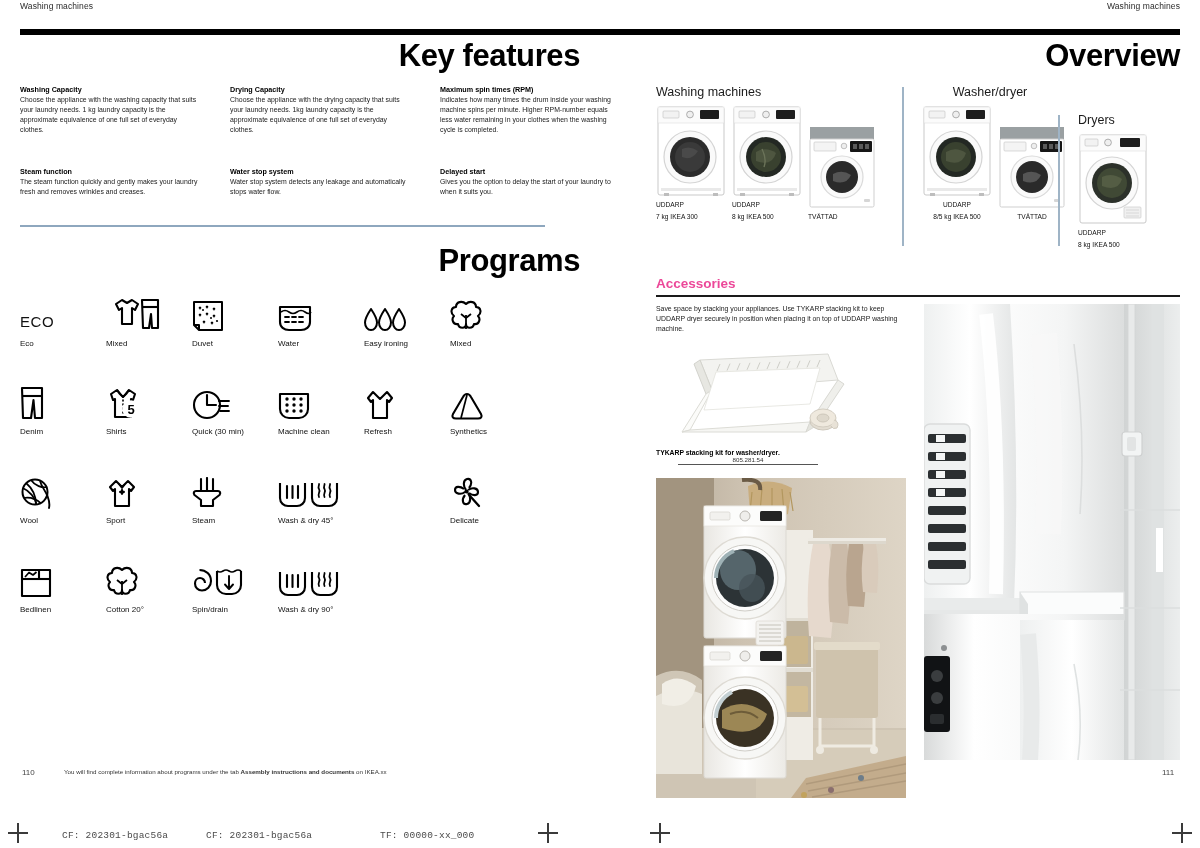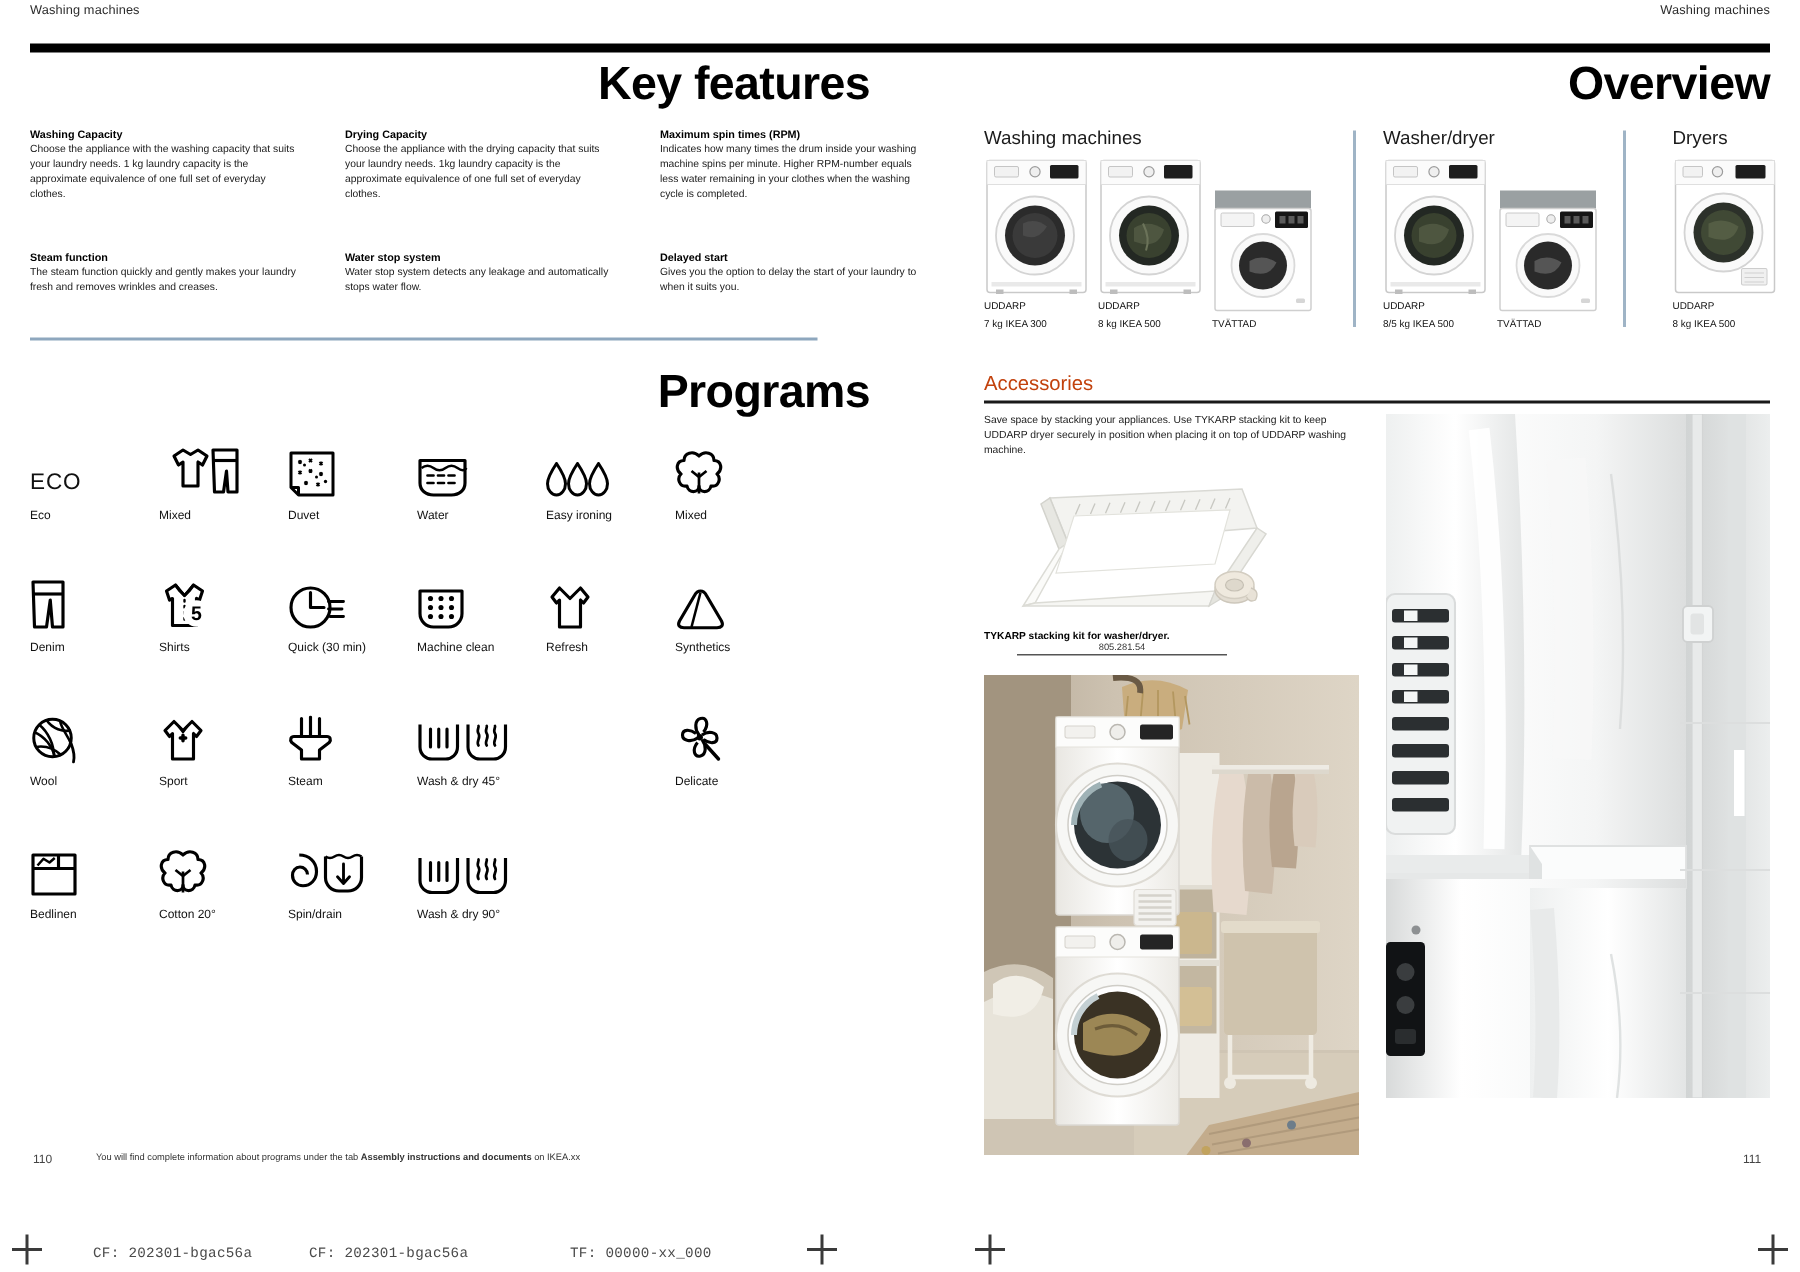--- a/index.html
+++ b/index.html
@@ -62,37 +62,37 @@
     margin-bottom:7px;
   }
   .prog .ico svg { display:block; }
   .prog .eco-text { font-size:15px; font-weight:500; letter-spacing:.6px; line-height:1; padding-bottom:3px;}
   .prog .lbl { font-size:8px; color:#111; line-height:1.2; white-space:nowrap; }
 
   
   .ov-cols { display:flex; }
   .ov-col { position:relative; }
   .ov-col.c1 { width:246px; }
-  .ov-col.c2 { width:180px; padding-left:20px; }
-  .ov-col.c3 { width:98px;  padding-left:33px; }
+  .ov-col.c2 { width:156px; padding-left:20px;text-align:center; }
+  .ov-col.c3 { width:98px;  padding-left:20px;margin-top:28px; }
   .ov-col.sep::before {
     content:""; position:absolute; left:0; top:2px; bottom:4px; width:1.5px; background:#9fb4c6;
   }
   .ov-head { font-size:12.5px; color:#1a1a1a; margin:0 0 6px 0; font-weight:400; }
   .ov-items { display:flex; align-items:flex-end; gap:6px; }
   .ov-item { }
   .ov-cap { font-size:6.6px; line-height:1.35; margin-top:4px; color:#111; white-space:nowrap;}
 
   
   .appl { position:relative; }
   .appl svg { display:block; }
 
   
   .acc-wrap { margin-top:26px; }
-  .acc-h { font-size:13.5px; font-weight:normal; margin:0 0 4px 0; color:#c2410c; }
+  .acc-h { font-size:13.5px; font-weight:bold; margin:0 0 4px 0; color:#ec4899; }
   .rule-black { height:1.4px; background:#1a1a1a; width:524px; margin-bottom:7px; }
   .acc-body { display:flex; gap:18px; }
   .acc-left { width:250px; }
   .acc-text { font-size:6.9px; line-height:1.45; margin:0 0 8px 0; color:#1a1a1a; }
   .kit-img { width:190px; height:105px; position:relative; margin-left:4px; }
   .kit-name { font-size:6.8px; font-weight:bold; margin-top:2px; color:#000; }
   .kit-artno { font-size:6.2px; text-align:center; width:140px; margin-left:22px; color:#333;
                border-bottom:.9px solid #555; padding-bottom:1px; }
   .photo-a { width:250px; height:320px; margin-top:13px; overflow:hidden; position:relative; background:#d8d2c8;}
   .photo-b { width:256px; height:456px; overflow:hidden; position:relative; background:#e9eaea;}

